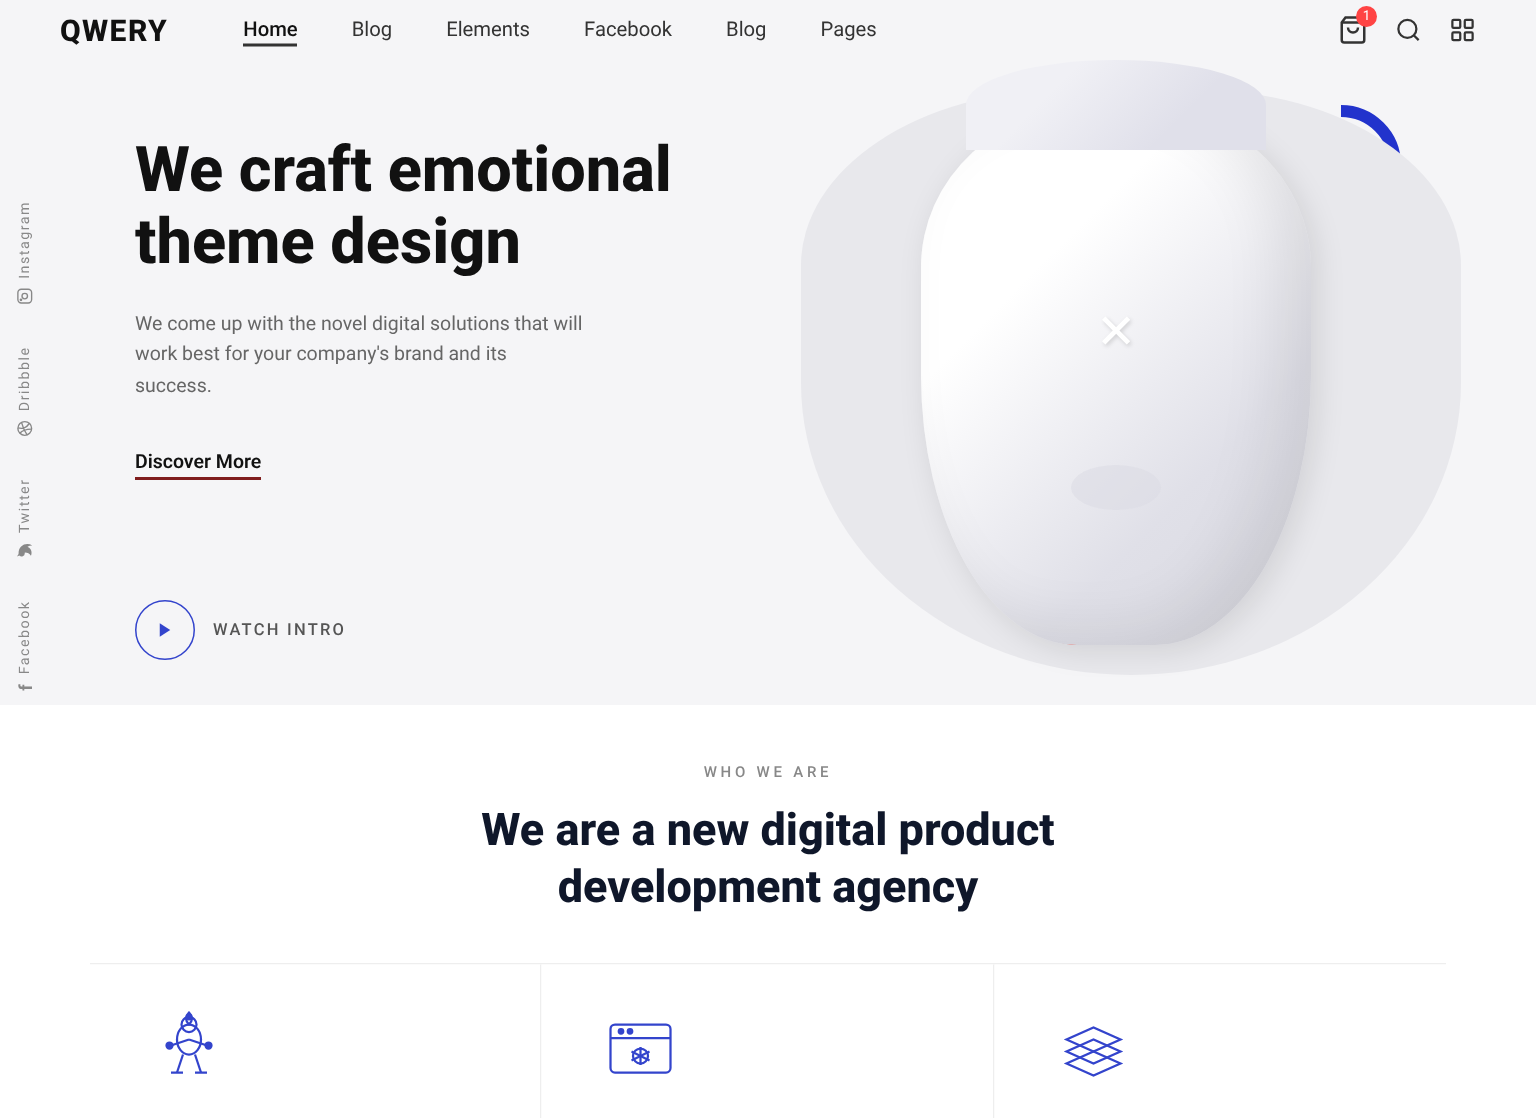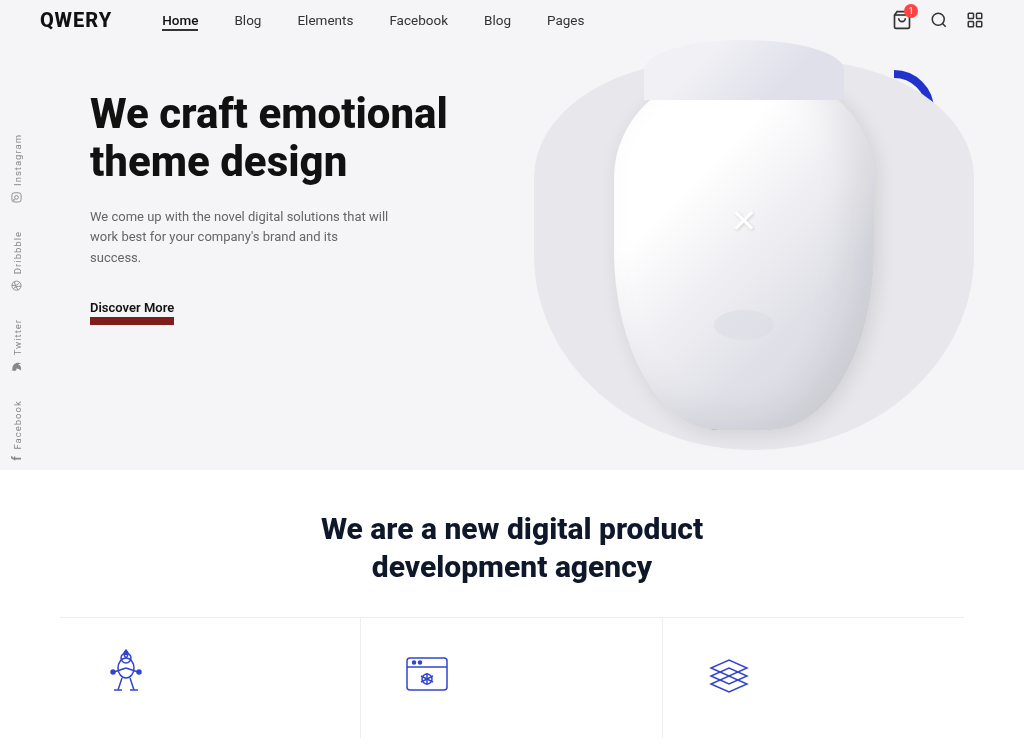--- a/index.html
+++ b/index.html
@@ -132,21 +132,21 @@
       max-width: 300px;
       line-height: 1.6;
       margin-bottom: 28px;
     }
     .discover-btn {
       display: inline-block;
       font-size: 13px;
       font-weight: 600;
       color: #111;
       text-decoration: none;
-      border-bottom: 8px solid #7f1d1d;
+      border-bottom: 2px solid #7f1d1d;
       padding-bottom: 2px;
       margin-bottom: 50px;
       cursor: pointer;
     }
     .watch-intro {
       display: flex;
       align-items: center;
       gap: 12px;
       cursor: pointer;
     }
@@ -365,20 +365,28 @@
     <span>Facebook</span>
   </div>
 </div>
 
 <section class="hero">
   <div class="hero-content">
     <h1 class="hero-title">We craft emotional theme design</h1>
     <p class="hero-subtitle">We come up with the novel digital solutions that will work best for your company's brand and its success.</p>
     <a class="discover-btn">Discover More</a>
     <div style="height:30px"></div>
+    <div class="watch-intro">
+      <div class="play-circle">
+        <svg width="12" height="12" viewBox="0 0 24 24" fill="#3344cc">
+          <polygon points="5,3 19,12 5,21"></polygon>
+        </svg>
+      </div>
+      <span class="watch-label">WATCH INTRO</span>
+    </div>
   </div>
 
   <div class="hero-visual">
 
     <div class="deco-dots"></div>
 
     <div class="deco-blue-arc"></div>
 
     <div class="hero-bg-shape"></div>
 
@@ -390,20 +398,21 @@
 
         <div style="position:absolute;top:42%;left:50%;transform:translate(-50%,-50%);color:white;font-size:32px;font-weight:300;text-shadow:1px 1px 3px rgba(0,0,0,0.15);">✕</div>
 
         <div style="position:absolute;bottom:25%;left:50%;transform:translateX(-50%);width:60px;height:30px;background:rgba(220,220,228,0.6);border-radius:50%;"></div>
       </div>
     </div>
   </div>
 </section>
 
 <section class="who-section">
+  <p class="section-label">WHO WE ARE</p>
   <h2 class="section-title">We are a new digital product development agency</h2>
 
   <div class="feature-cards">
 
     <div class="feature-card">
       <div class="feature-icon">
         <svg width="52" height="52" viewBox="0 0 52 52" fill="none" stroke="#3344cc" stroke-width="1.5">
 
           <ellipse cx="26" cy="20" rx="8" ry="10"></ellipse>
 

